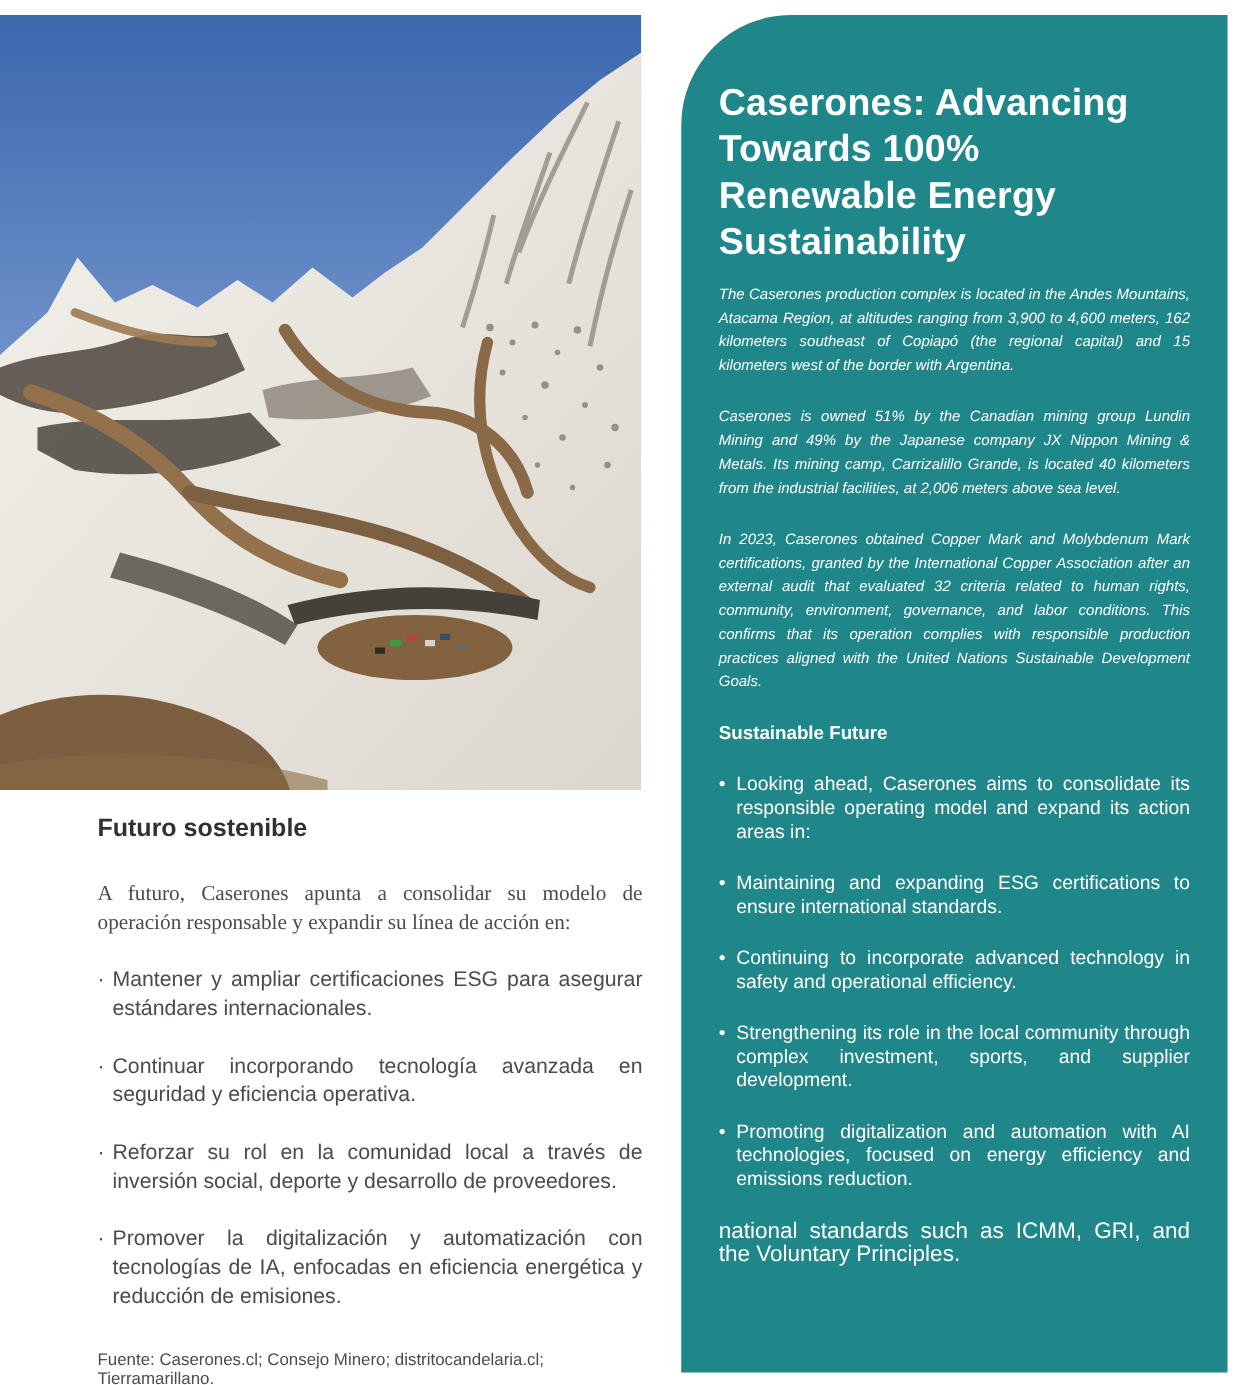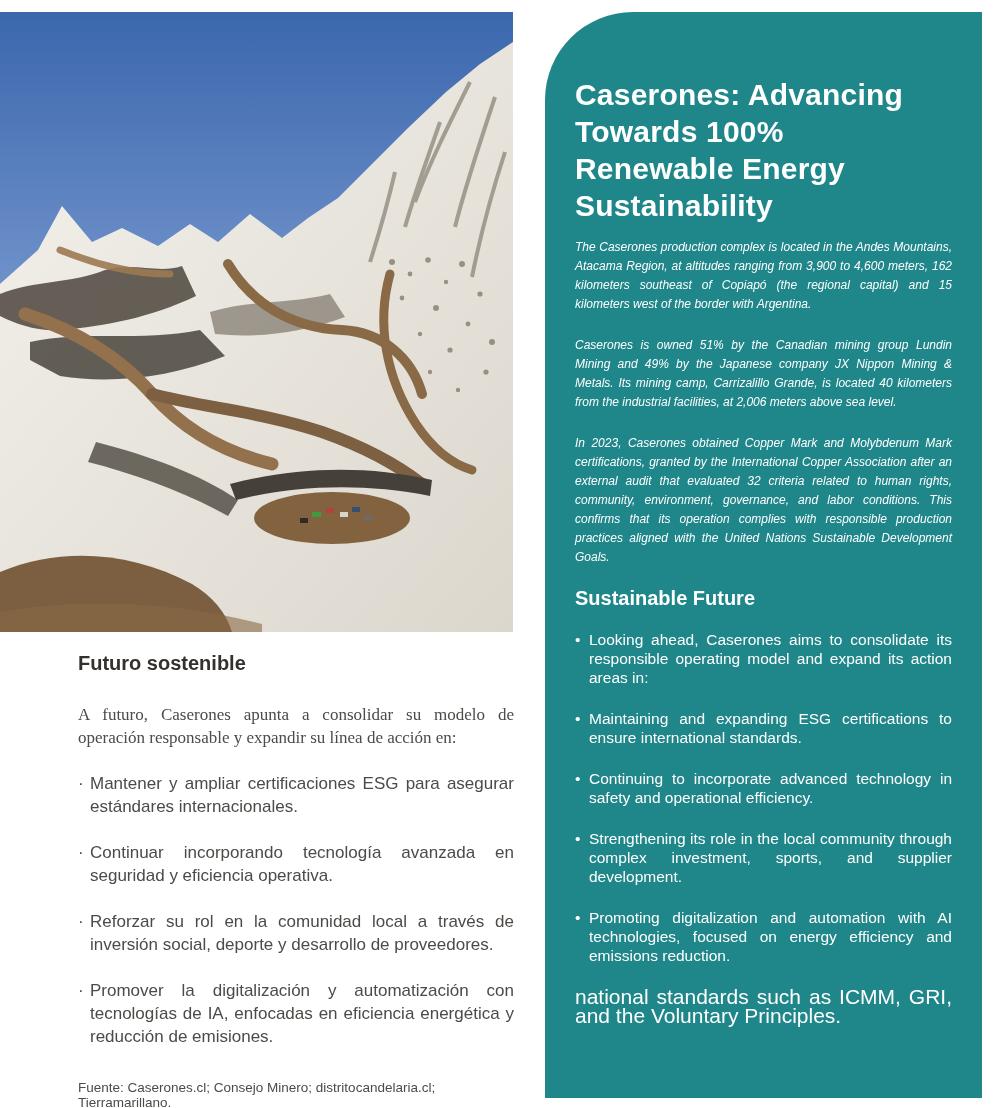--- a/index.html
+++ b/index.html
@@ -31,35 +31,35 @@
   }
   
   .panel {
     position:absolute; left:545px; top:12px; width:437px; height:1086px;
     background:#1f868a; border-radius:88px 0 0 0;
     box-sizing:border-box; padding:52px 30px 0 30px;
     color:#ffffff; overflow:hidden;
   }
   .panel-title {
     font-size:30px; line-height:37px; font-weight:bold; letter-spacing:0.2px;
-    white-space:pre-line; margin:12px 0 14px 0;
+    white-space:pre-line; margin:0 0 14px 0;
   }
   .panel-para {
     font-size:12px; line-height:19px; text-align:justify; margin:0 0 22px 0;font-style:italic;
   }
   .panel-subheading {
-    font-size:20px; line-height:19px; font-weight:bold; margin:0 0 22px 0;
+    font-size:15px; line-height:19px; font-weight:bold; margin:0 0 22px 0;
   }
   .pbullet {
     display:flex; font-size:15.5px; line-height:19px; margin:0 0 22px 0;
   }
   .pbullet .pmark { flex:none; width:14px; }
   .pbullet .ptext { flex:1; text-align:justify; }
   .panel-footer {
-    font-size:21px; line-height:19px; text-align:justify; margin:0;
+    font-size:18px; line-height:19px; text-align:justify; margin:0;
   }
 </style>
 </head>
 <body>
 
 <div class="page">
 
   <svg class="photo" viewBox="0 0 513 620" xmlns="http://www.w3.org/2000/svg" role="img">
     <defs>
       <linearGradient id="sky" x1="0" y1="0" x2="0" y2="1">

